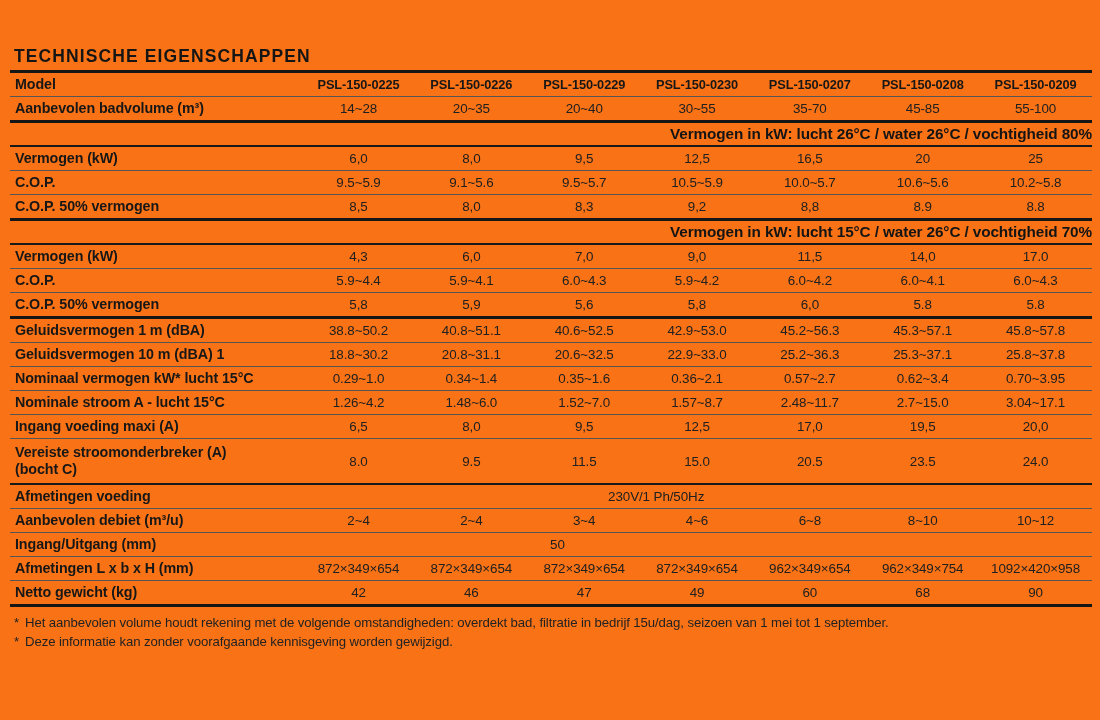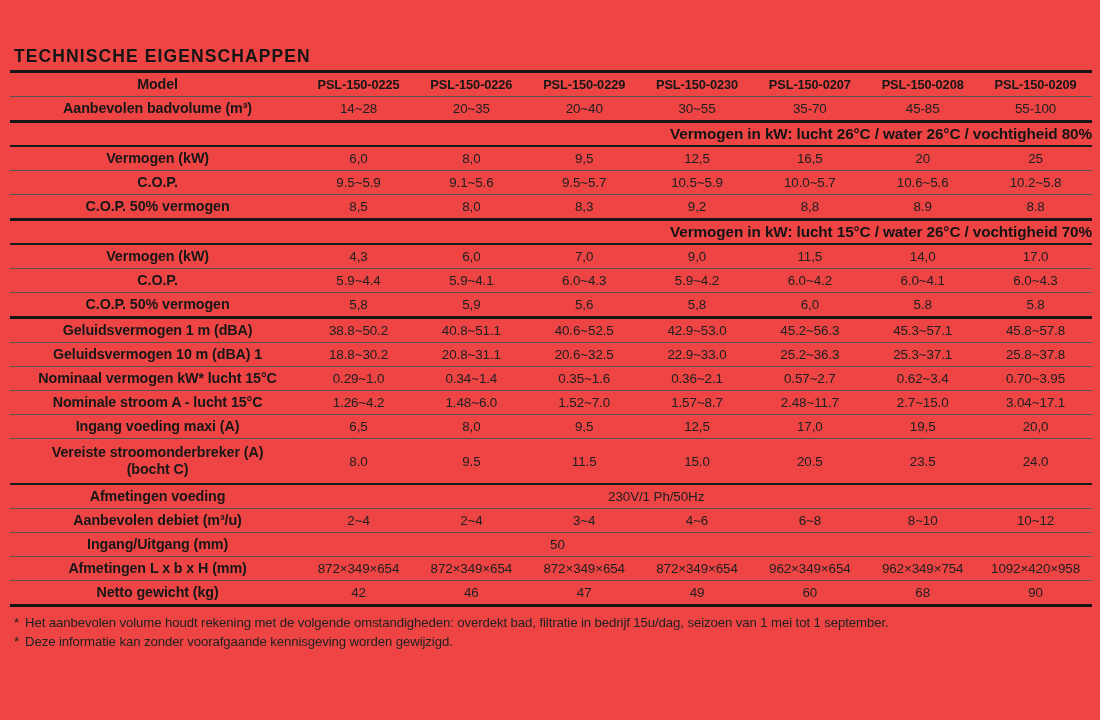--- a/index.html
+++ b/index.html
@@ -6,21 +6,21 @@
     margin: 0;
     padding: 0;
     background: #ffffff;
     font-family: "Liberation Sans", sans-serif;
     color: #1c1c1c;
   }
   .page {
     position: relative;
     width: 1100px;
     height: 720px;
-    background: #ef4444;
+    background: #f97316;
     overflow: hidden;
   }
   .doc-title {
     margin: 46px 0 0 14px;
     font-size: 17.5px;
     font-weight: 700;
     letter-spacing: 1.1px;
     line-height: 20px;
     color: #151515;
   }
@@ -36,21 +36,21 @@
   td {
     padding: 3px 2px;
     text-align: center;
     vertical-align: middle;
     line-height: 17px;
     font-size: 13.4px;
     letter-spacing: -0.1px;
     color: #202020;
   }
   td.lbl {
-    text-align: center;
+    text-align: left;
     font-weight: 700;
     font-size: 14.3px;
     padding-left: 5px;
     color: #171717;
   }
   tr.colheads td.val {
     font-weight: 700;
     font-size: 12.8px;
     color: #171717;
     text-align: center;

